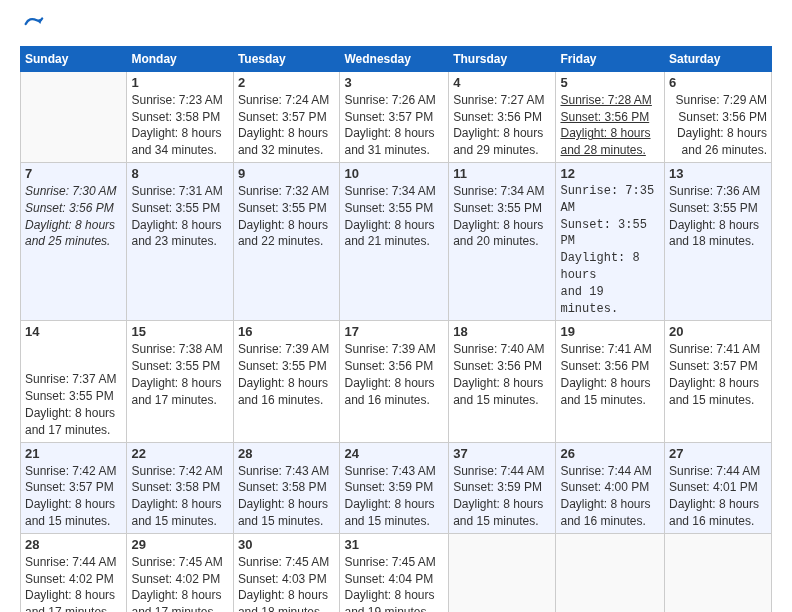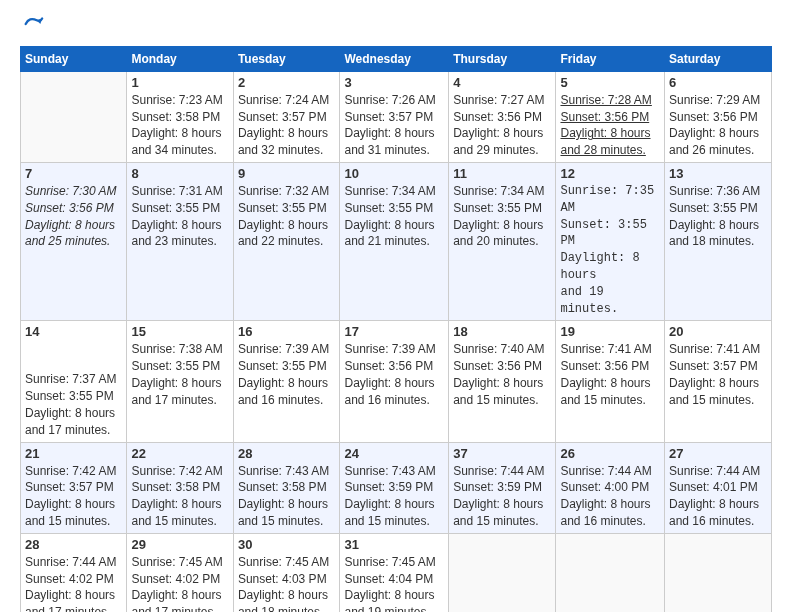--- a/index.html
+++ b/index.html
@@ -166,21 +166,21 @@
           </td>
           <td class="row-white">
             <div class="day-number">5</div>
             <div class="day-info" style="white-space: pre-line; text-decoration: underline;">Sunrise: 7:28 AM
 Sunset: 3:56 PM
 Daylight: 8 hours
 and 28 minutes.</div>
           </td>
           <td class="row-white">
             <div class="day-number">6</div>
-            <div class="day-info" style="white-space: pre-line;">Sunrise: 7:29 AM
+            <div class="day-info" style="white-space: pre-line; text-align: right;">Sunrise: 7:29 AM
 Sunset: 3:56 PM
 Daylight: 8 hours
 and 26 minutes.</div>
           </td>
         </tr>
         <tr>
           <td class="row-shade">
             <div class="day-number">7</div>
             <div class="day-info" style="white-space: pre-line; font-style: italic;">Sunrise: 7:30 AM
 Sunset: 3:56 PM

